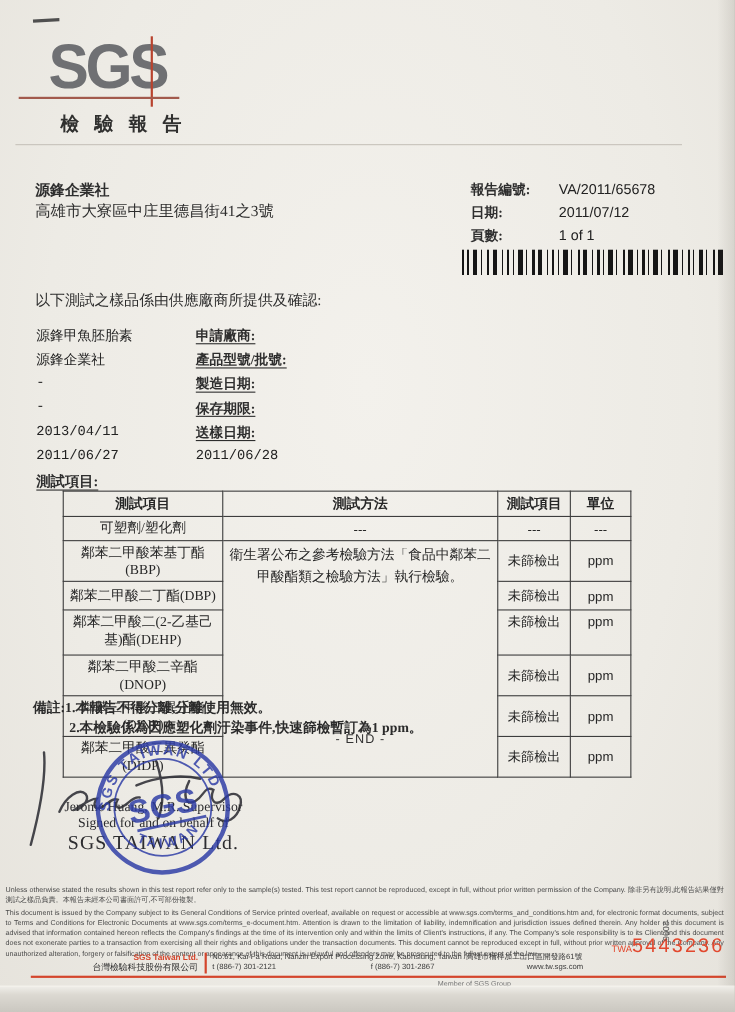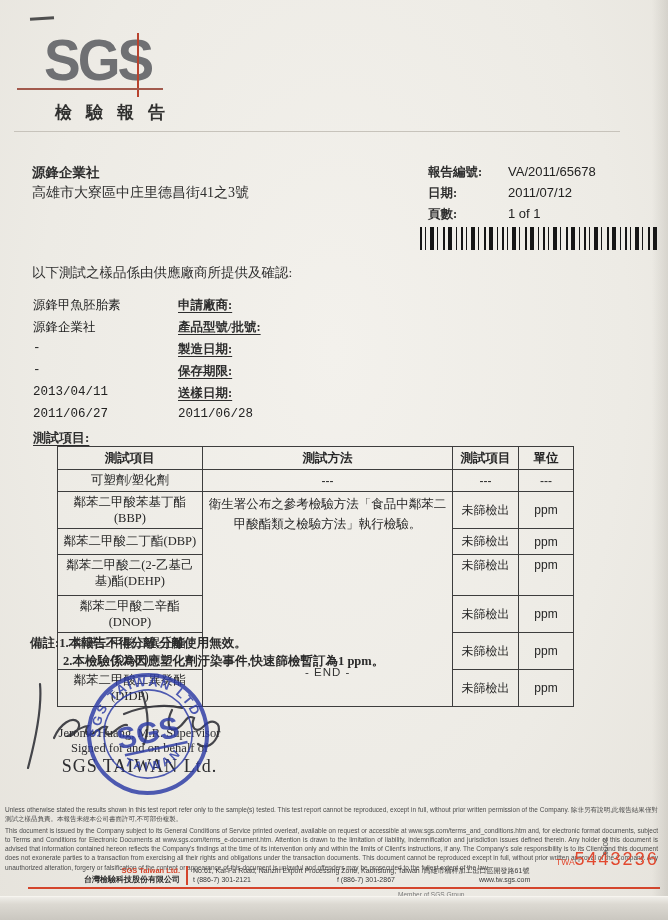--- a/index.html
+++ b/index.html
@@ -83,21 +83,21 @@
 
   .twa{position:absolute;left:556px;top:849px;color:#e2482e;font-family:"Liberation Sans","DejaVu Sans",sans-serif;white-space:nowrap;}
   .twa-prefix{font-size:8.5px;}
   .twa-number{font-size:18px;letter-spacing:2px;}
   .side-number{position:absolute;left:592px;top:846px;width:26px;transform:rotate(90deg);
     font-family:"Liberation Sans","DejaVu Sans",sans-serif;font-size:8px;color:#555;}
 
   .company-bar{position:absolute;left:0;top:864px;width:668px;font-family:"Liberation Sans","DejaVu Sans",sans-serif;}
   .cb-left{position:absolute;left:28px;top:2px;width:152px;text-align:right;}
   .cb-name-en{color:#d4452c;font-weight:bold;font-size:7.5px;line-height:9px;}
-  .cb-name-zh{color:#2c2c2c;font-size:8px;line-height:10px;font-weight:bold;}
+  .cb-name-zh{color:#2c2c2c;font-size:8px;line-height:10px;}
   .cb-divider{position:absolute;left:186px;top:2px;width:2px;height:19px;background:#d4452c;}
   .cb-right{position:absolute;left:193px;top:2px;width:465px;color:#3a3a3a;}
   .cb-address{font-size:7px;line-height:9px;}
   .cb-contacts{font-size:7px;line-height:10px;}
   .cb-tel{display:inline-block;width:142px;}
   .cb-fax{display:inline-block;width:140px;}
   .cb-web{display:inline-block;}
   .cb-rule{position:absolute;left:28px;top:23px;width:632px;height:2px;background:#d4452c;}
   .cb-member{position:absolute;left:398px;top:27px;font-size:6.5px;color:#777;}
 </style>

